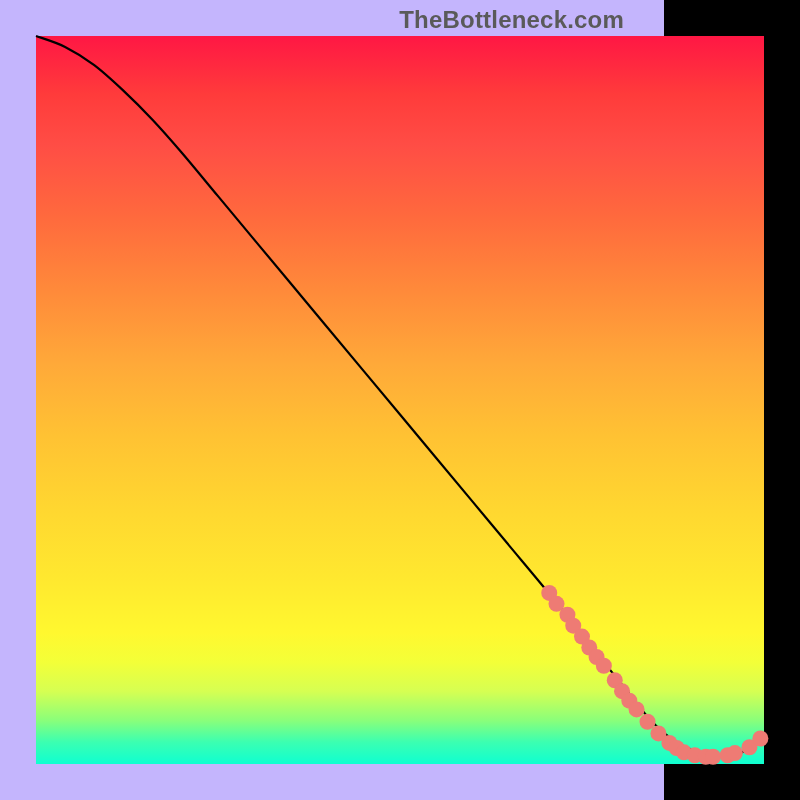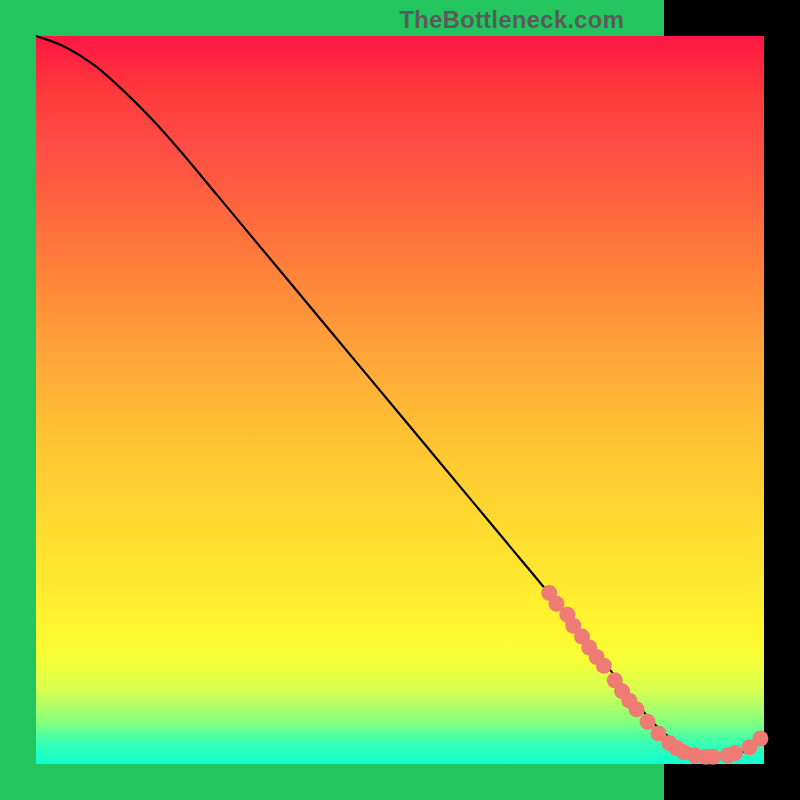--- a/index.html
+++ b/index.html
@@ -8,21 +8,21 @@
     width: 800px;
     height: 800px;
     background: #000;
     overflow: hidden;
     font-family: Arial, Helvetica, sans-serif;
   }
   .frame {
     position: relative;
     width: 664px;
     height: 800px;
-    background: #22c55e;
+    background: #c4b5fd;
   }
   .plot {
     position: absolute;
     left: 36px;
     top: 36px;
     width: 728px;
     height: 728px;
     background: linear-gradient(to bottom,
       #ff1744 0%,
       #ff3b3b 8%,

